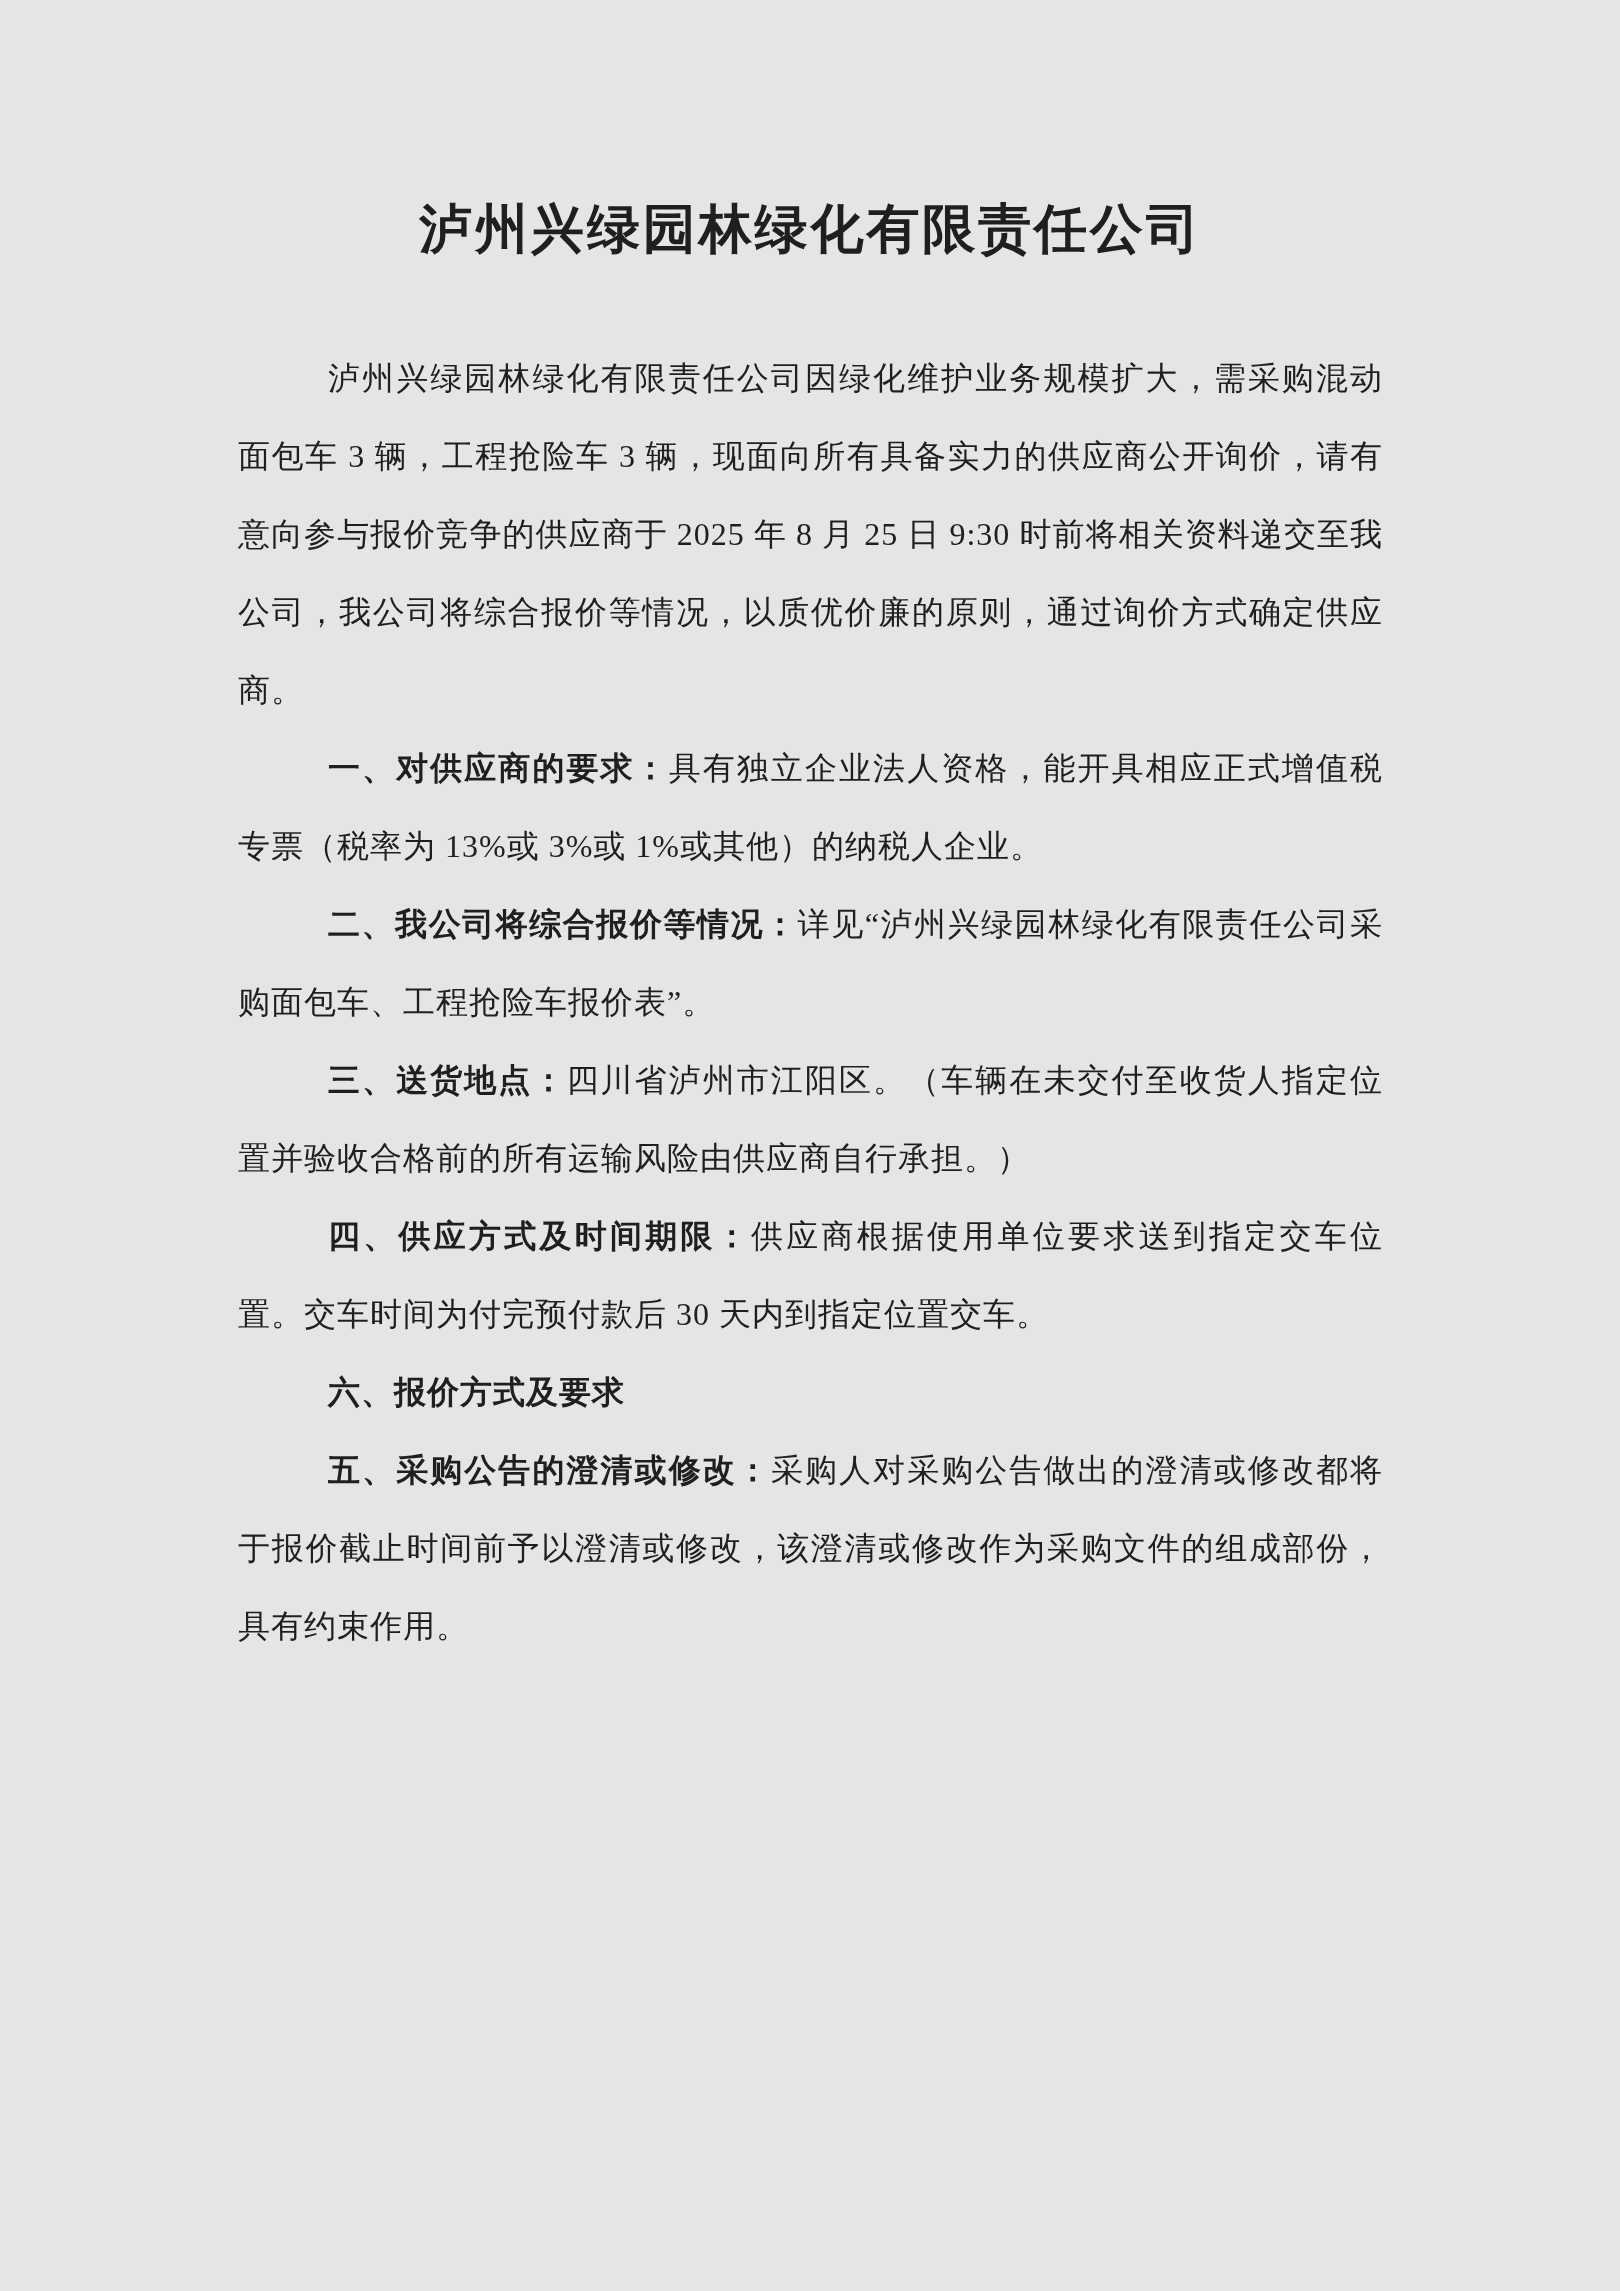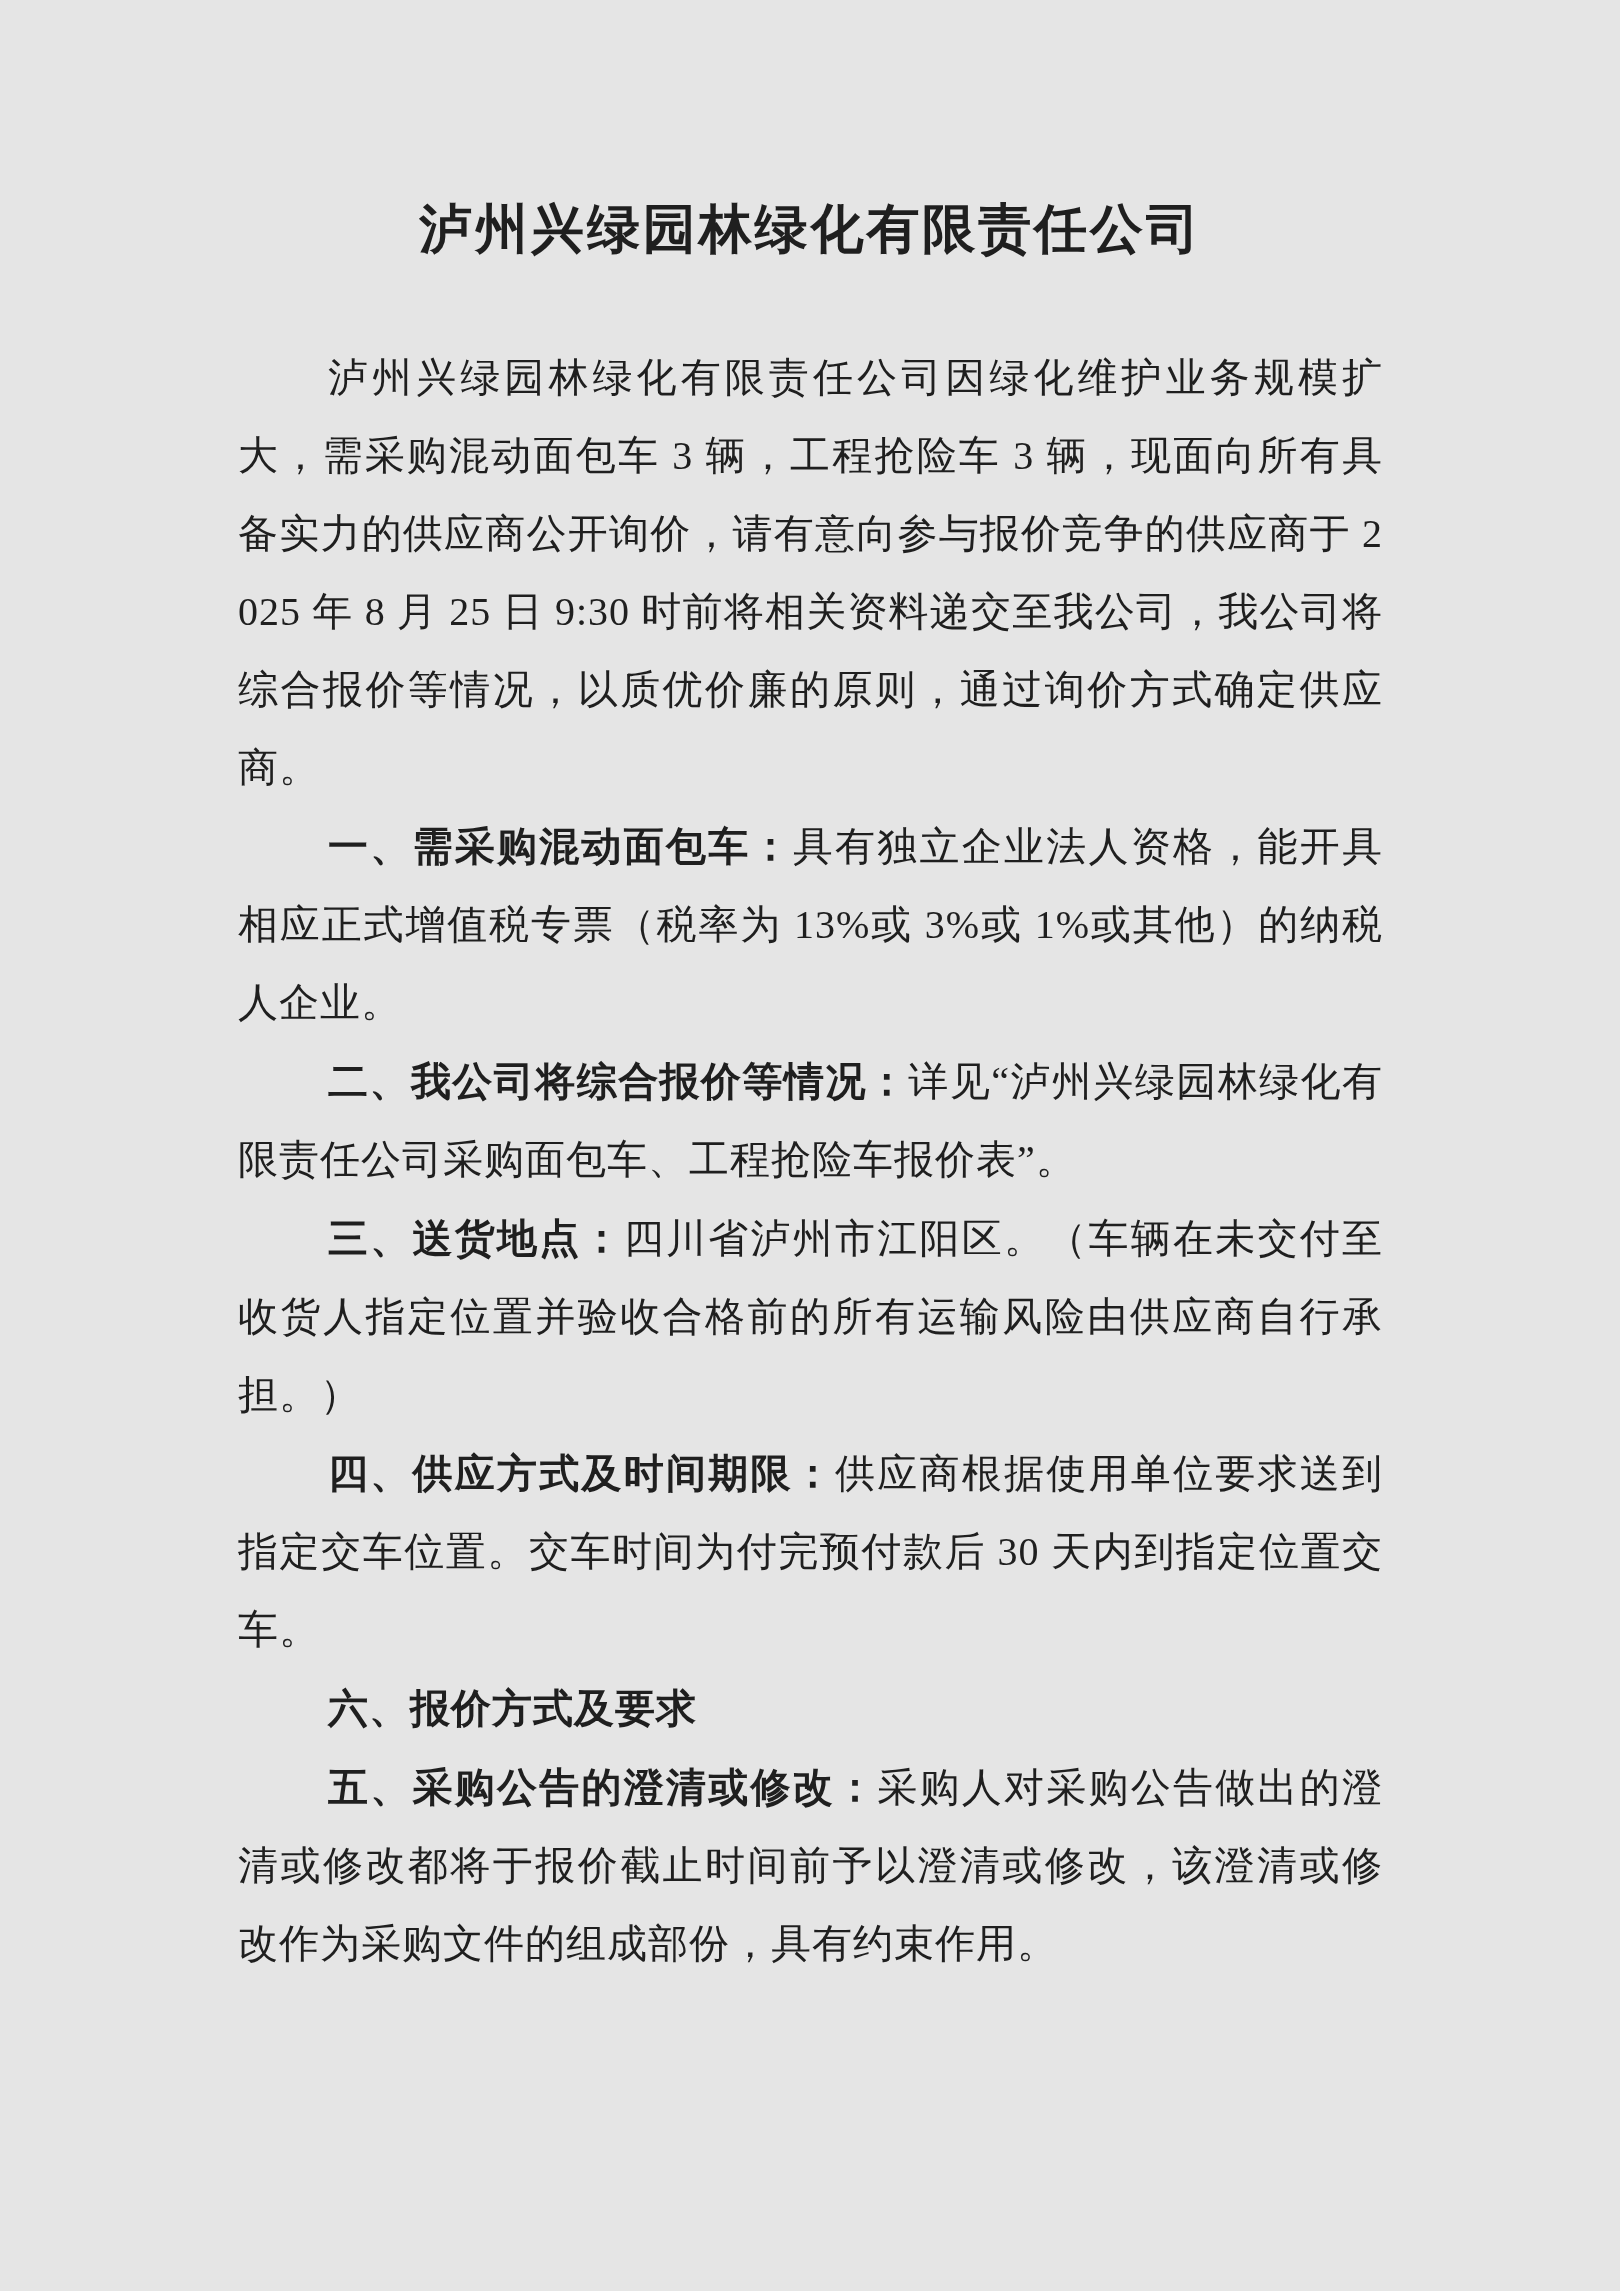--- a/index.html
+++ b/index.html
@@ -28,21 +28,21 @@
     line-height: 82px;
     font-weight: bold;
     text-align: center;
     letter-spacing: 2.9px;
   }
   .title-line {
     display: block;
   }
   .para {
     margin: 0;
-    font-size: 40px;
+    font-size: 32px;
     line-height: 78px;
     text-align: justify;
     text-indent: 90px;
     letter-spacing: 1px;
     word-break: break-all;
   }
   .sec-heading {
     font-weight: bold;
     font-family: "Liberation Sans", "DejaVu Sans", sans-serif;
   }
@@ -52,21 +52,21 @@
 
 <div class="page">
   <div class="doc">
 
     <h1 class="title">
       <span class="title-line">泸州兴绿园林绿化有限责任公司</span>
     </h1>
 
     <p class="para">泸州兴绿园林绿化有限责任公司因绿化维护业务规模扩大，需采购混动面包车 3 辆，工程抢险车 3 辆，现面向所有具备实力的供应商公开询价，请有意向参与报价竞争的供应商于 2025 年 8 月 25 日 9:30 时前将相关资料递交至我公司，我公司将综合报价等情况，以质优价廉的原则，通过询价方式确定供应商。</p>
 
-    <p class="para"><span class="sec-heading">一、需采购混动面包车：</span><span>具有独立企业法人资格，能开具相应正式增值税专票（税率为 13%或 3%或 1%或其他）的纳税人企业。</span></p>
+    <p class="para"><span class="sec-heading">一、对供应商的要求：</span><span>具有独立企业法人资格，能开具相应正式增值税专票（税率为 13%或 3%或 1%或其他）的纳税人企业。</span></p>
 
     <p class="para"><span class="sec-heading">二、我公司将综合报价等情况：</span><span>详见“泸州兴绿园林绿化有限责任公司采购面包车、工程抢险车报价表”。</span></p>
 
     <p class="para"><span class="sec-heading">三、送货地点：</span><span>四川省泸州市江阳区。（车辆在未交付至收货人指定位置并验收合格前的所有运输风险由供应商自行承担。）</span></p>
 
     <p class="para"><span class="sec-heading">四、供应方式及时间期限：</span><span>供应商根据使用单位要求送到指定交车位置。交车时间为付完预付款后 30 天内到指定位置交车。</span></p>
 
     <p class="para"><span class="sec-heading">六、报价方式及要求</span><span></span></p>
 
     <p class="para"><span class="sec-heading">五、采购公告的澄清或修改：</span><span>采购人对采购公告做出的澄清或修改都将于报价截止时间前予以澄清或修改，该澄清或修改作为采购文件的组成部份，具有约束作用。</span></p>

